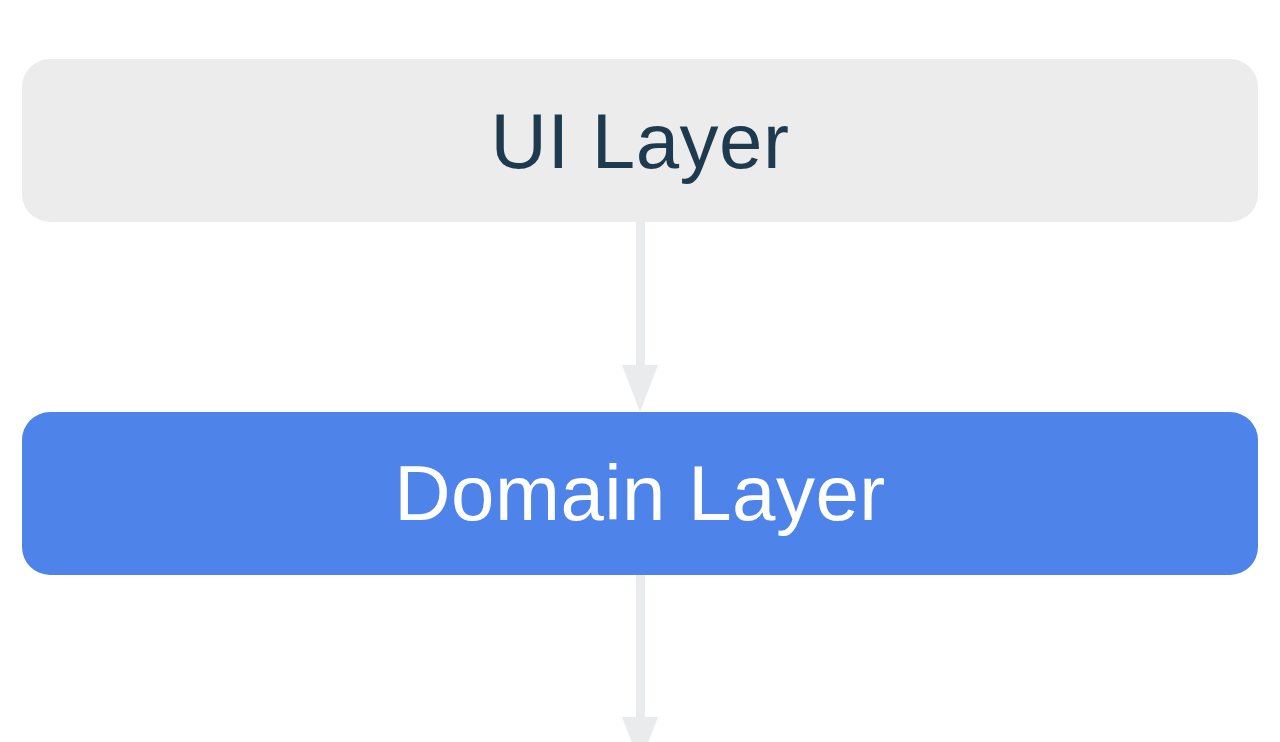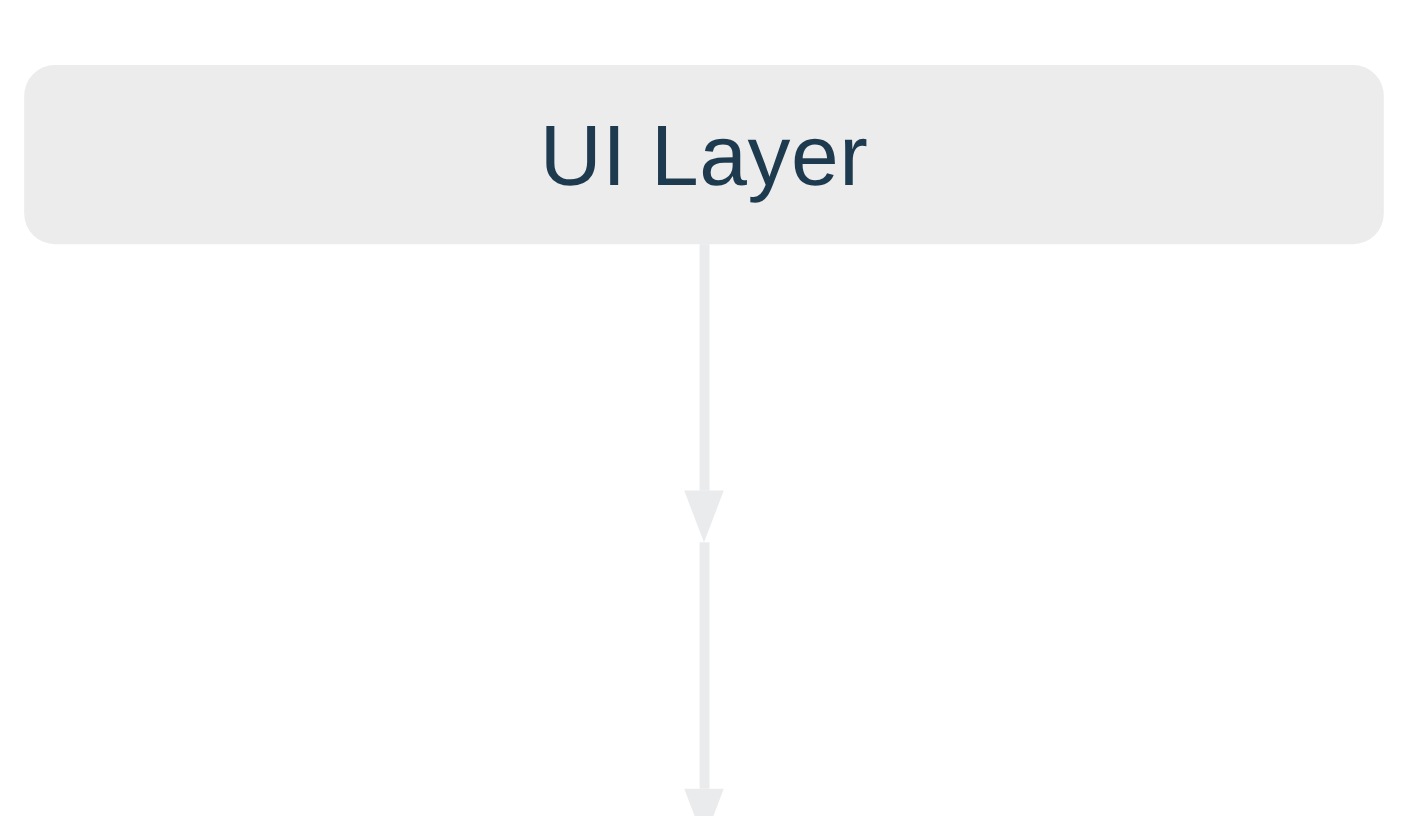--- a/index.html
+++ b/index.html
@@ -71,20 +71,23 @@
 
   <div class="node">
     <span>UI Layer</span>
   </div>
 
   <div class="arrow">
     <div class="stem"></div>
     <div class="head"></div>
   </div>
 
+  <div class="node highlight">
+    <span>Domain Layer</span>
+  </div>
 
   <div class="arrow">
     <div class="stem"></div>
     <div class="head"></div>
   </div>
 
 
 </div>
 
 </body></html>

